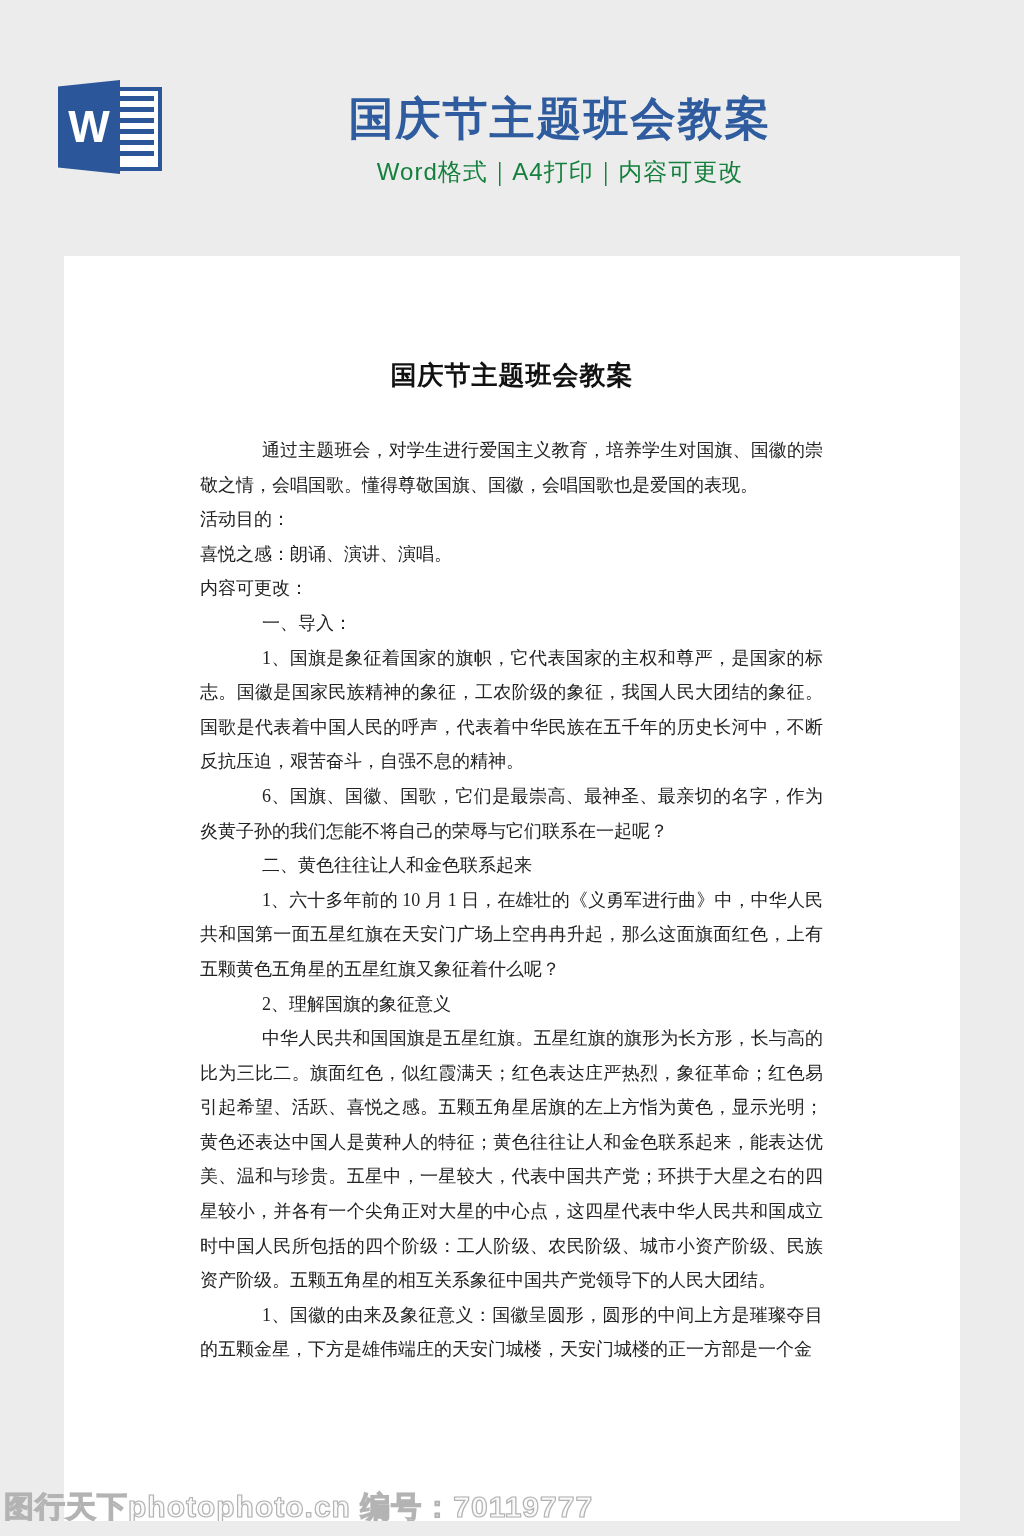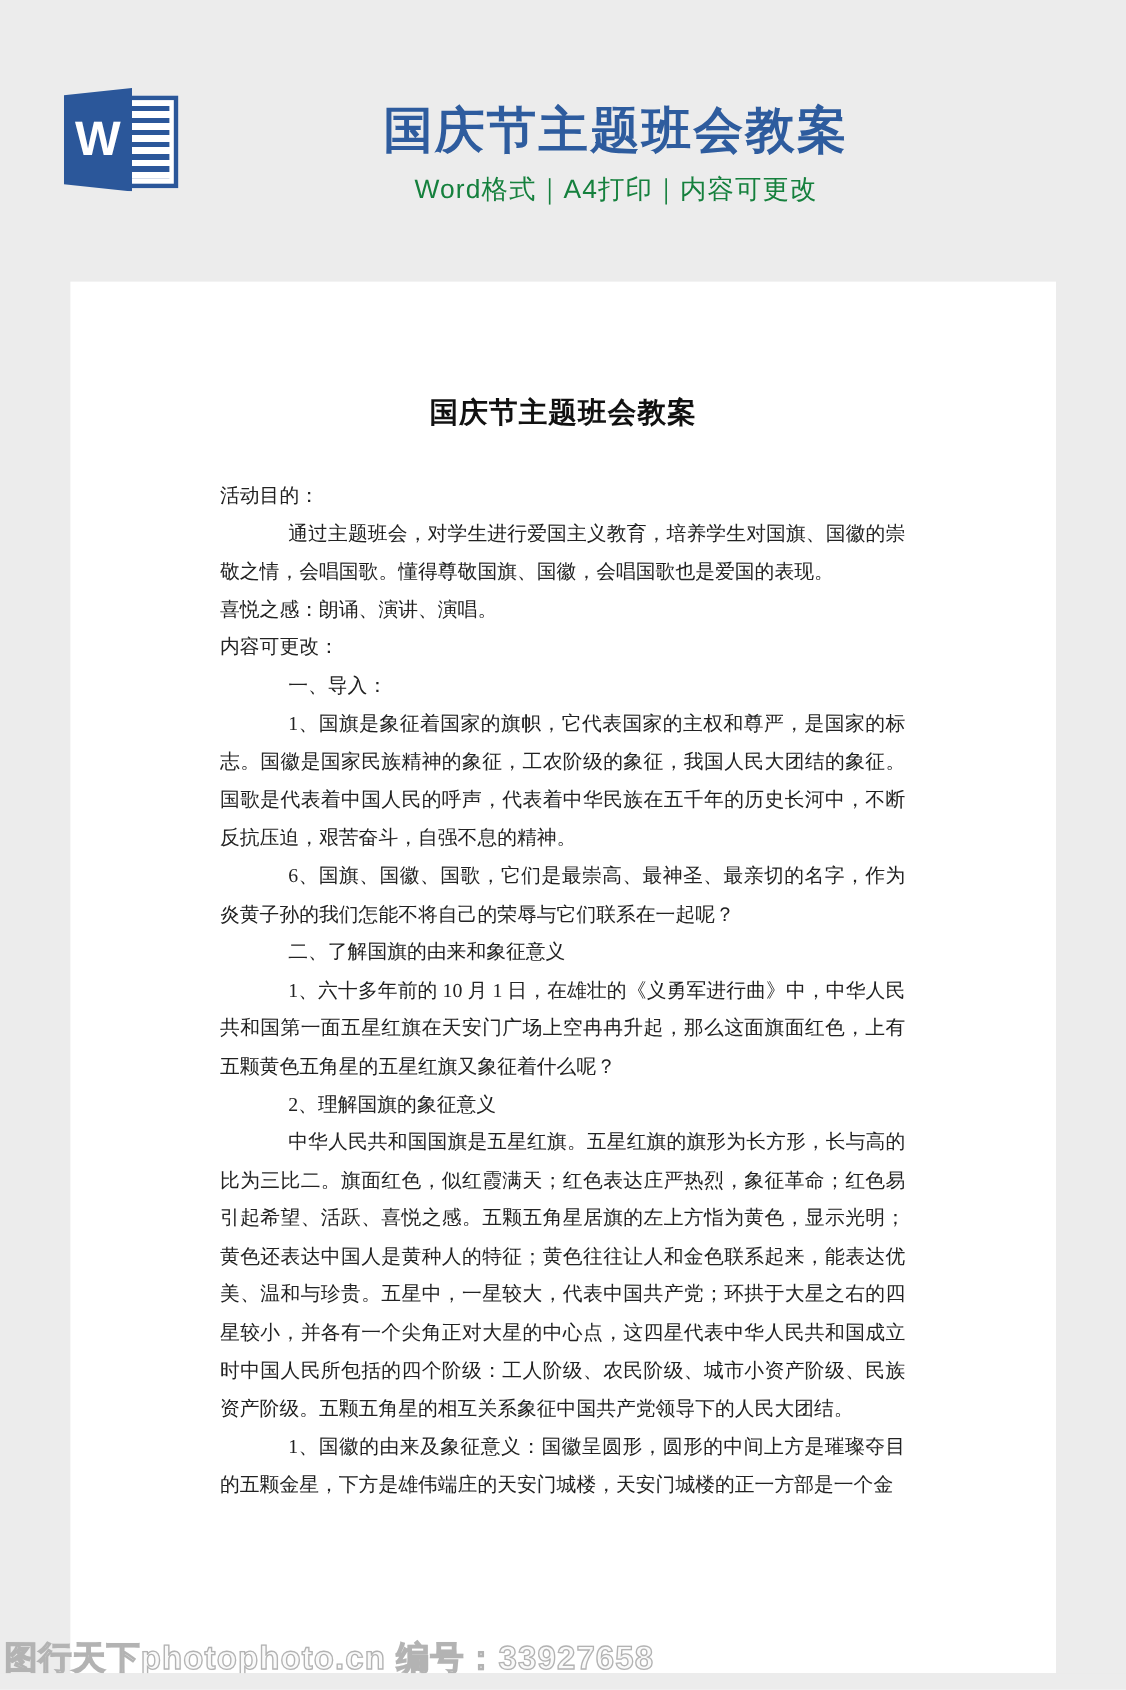--- a/index.html
+++ b/index.html
@@ -83,29 +83,29 @@
   </div>
   <div class="header-text">
     <div class="header-title">国庆节主题班会教案</div>
     <div class="header-subtitle">Word格式｜A4打印｜内容可更改</div>
   </div>
 </div>
 
 <div class="page">
   <h1 class="doc-title">国庆节主题班会教案</h1>
   <div class="doc-body" id="doc-body">
+      <p class="para indent">通过主题班会，对学生进行爱国主义教育，培养学生对国旗、国徽的崇敬之情，会唱国歌。懂得尊敬国旗、国徽，会唱国歌也是爱国的表现。</p>
       <p class="para">活动目的：</p>
-      <p class="para indent">通过主题班会，对学生进行爱国主义教育，培养学生对国旗、国徽的崇敬之情，会唱国歌。懂得尊敬国旗、国徽，会唱国歌也是爱国的表现。</p>
       <p class="para">喜悦之感：朗诵、演讲、演唱。</p>
       <p class="para">内容可更改：</p>
       <p class="para indent">一、导入：</p>
       <p class="para indent">1、国旗是象征着国家的旗帜，它代表国家的主权和尊严，是国家的标志。国徽是国家民族精神的象征，工农阶级的象征，我国人民大团结的象征。国歌是代表着中国人民的呼声，代表着中华民族在五千年的历史长河中，不断反抗压迫，艰苦奋斗，自强不息的精神。</p>
       <p class="para indent">6、国旗、国徽、国歌，它们是最崇高、最神圣、最亲切的名字，作为炎黄子孙的我们怎能不将自己的荣辱与它们联系在一起呢？</p>
-      <p class="para indent">二、了解国旗的由来和象征意义</p>
+      <p class="para indent">二、黄色往往让人和金色联系起来</p>
       <p class="para indent">1、六十多年前的 10 月 1 日，在雄壮的《义勇军进行曲》中，中华人民共和国第一面五星红旗在天安门广场上空冉冉升起，那么这面旗面红色，上有五颗黄色五角星的五星红旗又象征着什么呢？</p>
       <p class="para indent">2、理解国旗的象征意义</p>
       <p class="para indent">中华人民共和国国旗是五星红旗。五星红旗的旗形为长方形，长与高的比为三比二。旗面红色，似红霞满天；红色表达庄严热烈，象征革命；红色易引起希望、活跃、喜悦之感。五颗五角星居旗的左上方恉为黄色，显示光明；黄色还表达中国人是黄种人的特征；黄色往往让人和金色联系起来，能表达优美、温和与珍贵。五星中，一星较大，代表中国共产党；环拱于大星之右的四星较小，并各有一个尖角正对大星的中心点，这四星代表中华人民共和国成立时中国人民所包括的四个阶级：工人阶级、农民阶级、城市小资产阶级、民族资产阶级。五颗五角星的相互关系象征中国共产党领导下的人民大团结。</p>
       <p class="para indent">1、国徽的由来及象征意义：国徽呈圆形，圆形的中间上方是璀璨夺目的五颗金星，下方是雄伟端庄的天安门城楼，天安门城楼的正一方部是一个金</p>
     </div>
 </div>
 
-<div class="watermark">图行天下photophoto.cn 编号：33927658</div>
+<div class="watermark">图行天下photophoto.cn 编号：70119777</div>
 <div class="bottom-strip"></div>
 
 </body></html>

